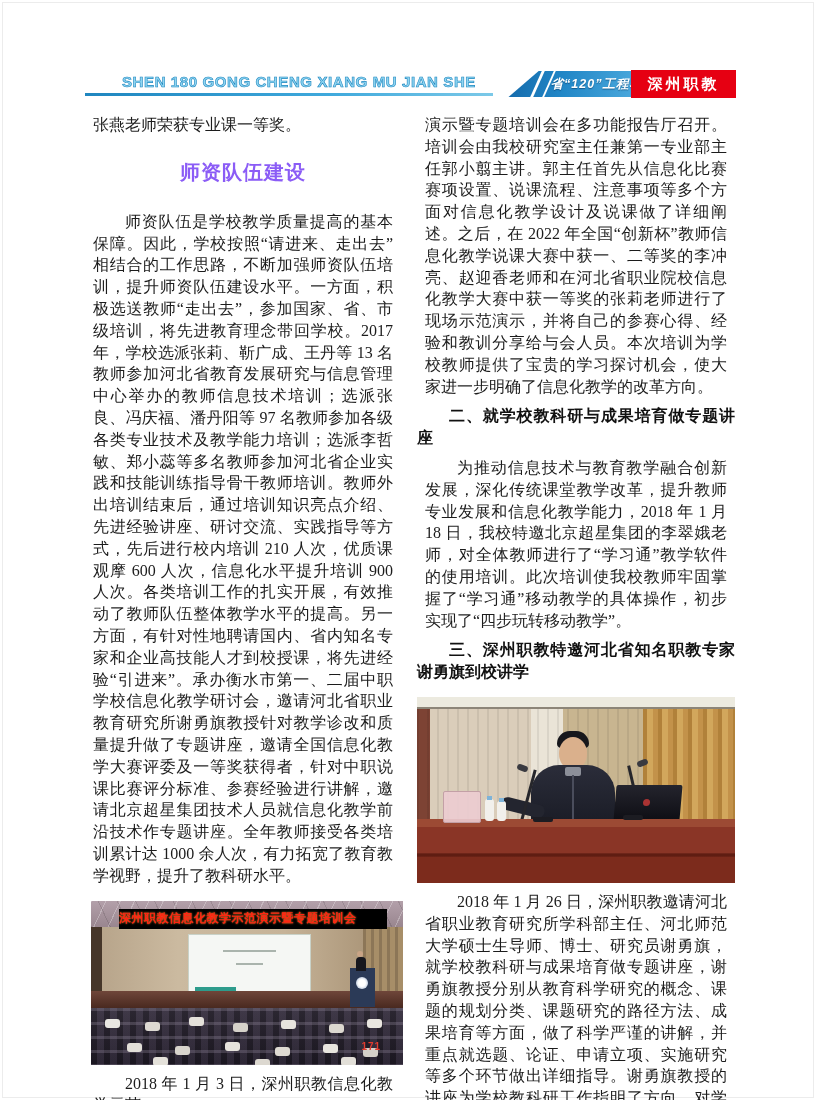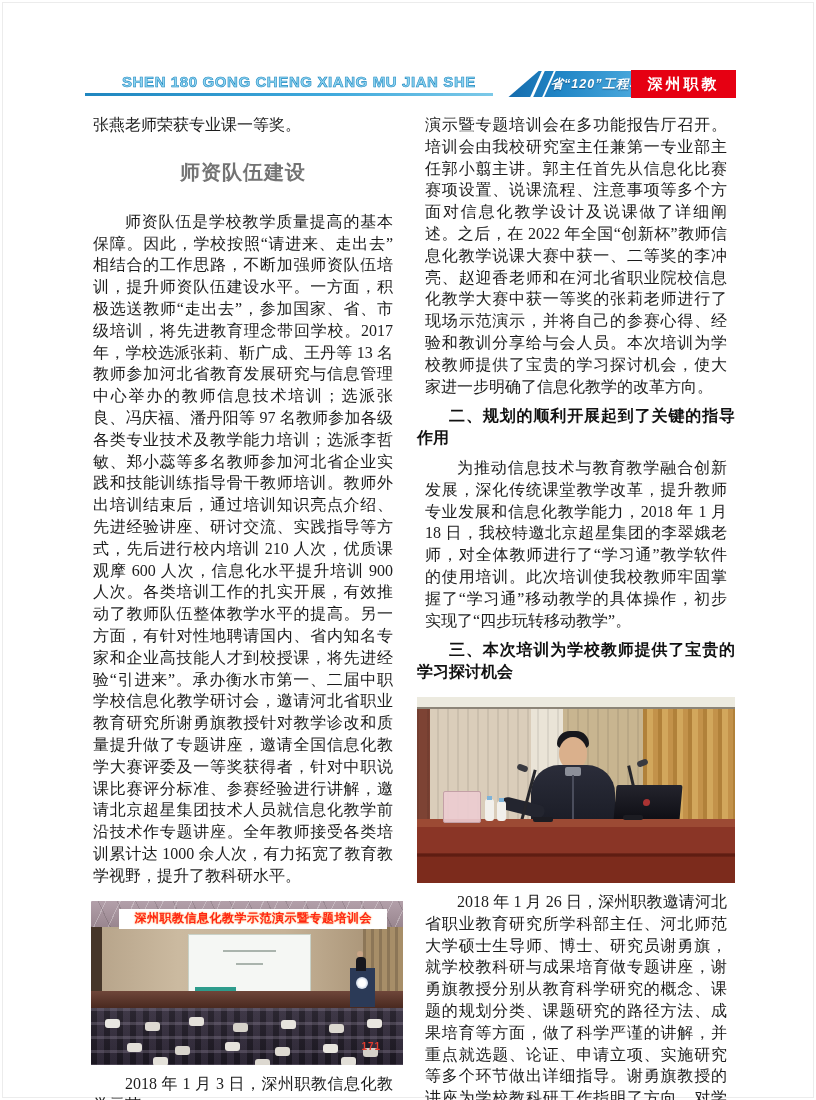--- a/index.html
+++ b/index.html
@@ -45,21 +45,21 @@
   }
 
   
   .col{position:absolute;top:106px;}
   .col-left{left:85px;width:316px;}
   .col-right{left:417px;width:318px;}
   p.body{margin:8px;font-size:16px;line-height:21.8px;text-align:justify;}
   .indent{text-indent:2em;}
   h1.section{
     margin:23px 0 25px;text-align:center;font-size:20px;letter-spacing:1px;
-    font-family:"Liberation Sans","DejaVu Sans",sans-serif;color:#737373;font-weight:bold;
+    font-family:"Liberation Sans","DejaVu Sans",sans-serif;color:#8b5cf6;font-weight:bold;
   }
   h2.sub{
     margin:0;font-size:16px;line-height:21.8px;font-weight:bold;text-align:justify;
     text-indent:2em;font-family:"Liberation Sans","DejaVu Sans",sans-serif;color:#111;
   }
   .caption{margin-top:13px;}
   .page-num{margin-top:2px;text-align:right;padding-right:28px;font-size:15px;color:#222;}
 
   .endmark{
     display:inline-block;width:11px;height:11px;background:#d8281c;
@@ -70,22 +70,22 @@
     transform:rotate(45deg);
   }
 
   
   .photo1{position:relative;width:312px;height:164px;margin:14px 0 0 6px;overflow:hidden;background:#b7a78d;}
   .p1-ceiling{position:absolute;left:0;top:0;width:100%;height:26px;
     background:
       repeating-linear-gradient(115deg,rgba(255,255,255,.28) 0 1px,transparent 1px 13px),
       repeating-linear-gradient(65deg,rgba(0,0,0,.12) 0 1px,transparent 1px 17px),
       linear-gradient(180deg,#b3a0aa,#99868f);}
-  .p1-banner{position:absolute;left:9%;top:8px;width:86%;height:20px;background:#ffffff;
-    display:flex;align-items:center;justify-content:center;}
+  .p1-banner{position:absolute;left:9%;top:8px;width:86%;height:20px;background:#000000;
+    display:flex;align-items:center;justify-content:flex-start;}
   .p1-banner span{
     font-family:"Liberation Sans","DejaVu Sans",sans-serif;font-weight:bold;font-size:12px;
     color:#ff2412;letter-spacing:.5px;white-space:nowrap;text-shadow:0 0 2px rgba(255,160,60,.9);}
   .p1-wall{position:absolute;left:0;top:28px;width:100%;height:62px;
     background:linear-gradient(90deg,#b5a288 0%,#cbbaa0 28%,#c6b398 62%,#a08a6c 100%);}
   .p1-pillar{position:absolute;left:0;top:26px;width:11px;height:82px;background:#463629;}
   .p1-curtain-right{position:absolute;right:0;top:26px;width:40px;height:72px;
     background:repeating-linear-gradient(90deg,#8c7657 0 3px,#a78e68 3px 8px);}
   .p1-screen{position:absolute;left:31%;top:33px;width:39%;height:61px;background:#f5f7f4;
     border:1px solid #c9d2c8;}
@@ -193,23 +193,23 @@
     <div class="p1-audience"></div>
     <span class="p1-chairs"></span>
     <div class="p1-seat">171</div>
   </div>
 
   <p class="body indent caption">2018 年 1 月 3 日，深州职教信息化教学示范</p>
 </div>
 
 <div class="col col-right">
   <p class="body">演示暨专题培训会在多功能报告厅召开。培训会由我校研究室主任兼第一专业部主任郭小翦主讲。郭主任首先从信息化比赛赛项设置、说课流程、注意事项等多个方面对信息化教学设计及说课做了详细阐述。之后，在 2022 年全国“创新杯”教师信息化教学说课大赛中获一、二等奖的李冲亮、赵迎香老师和在河北省职业院校信息化教学大赛中获一等奖的张莉老师进行了现场示范演示，并将自己的参赛心得、经验和教训分享给与会人员。本次培训为学校教师提供了宝贵的学习探讨机会，使大家进一步明确了信息化教学的改革方向。</p>
-  <h2 class="sub">二、规划的顺利开展起到了关键的指导作用</h2>
+  <h2 class="sub">二、就学校教科研与成果培育做专题讲座</h2>
   <p class="body indent">为推动信息技术与教育教学融合创新发展，深化传统课堂教学改革，提升教师专业发展和信息化教学能力，2018 年 1 月 18 日，我校特邀北京超星集团的李翠娥老师，对全体教师进行了“学习通”教学软件的使用培训。此次培训使我校教师牢固掌握了“学习通”移动教学的具体操作，初步实现了“四步玩转移动教学”。</p>
-  <h2 class="sub">三、本次培训为学校教师提供了宝贵的学习探讨机会</h2>
+  <h2 class="sub">三、深州职教特邀河北省知名职教专家谢勇旗到校讲学</h2>
 
   <div class="photo2">
     <div class="p2-top"></div>
     <div class="p2-bg"></div>
     <div class="p2-gold"></div>
     <div class="p2-hair"></div>
     <div class="p2-head"></div>
     <div class="p2-body"></div>
     <div class="p2-collar"></div>
     <div class="p2-zip"></div>

